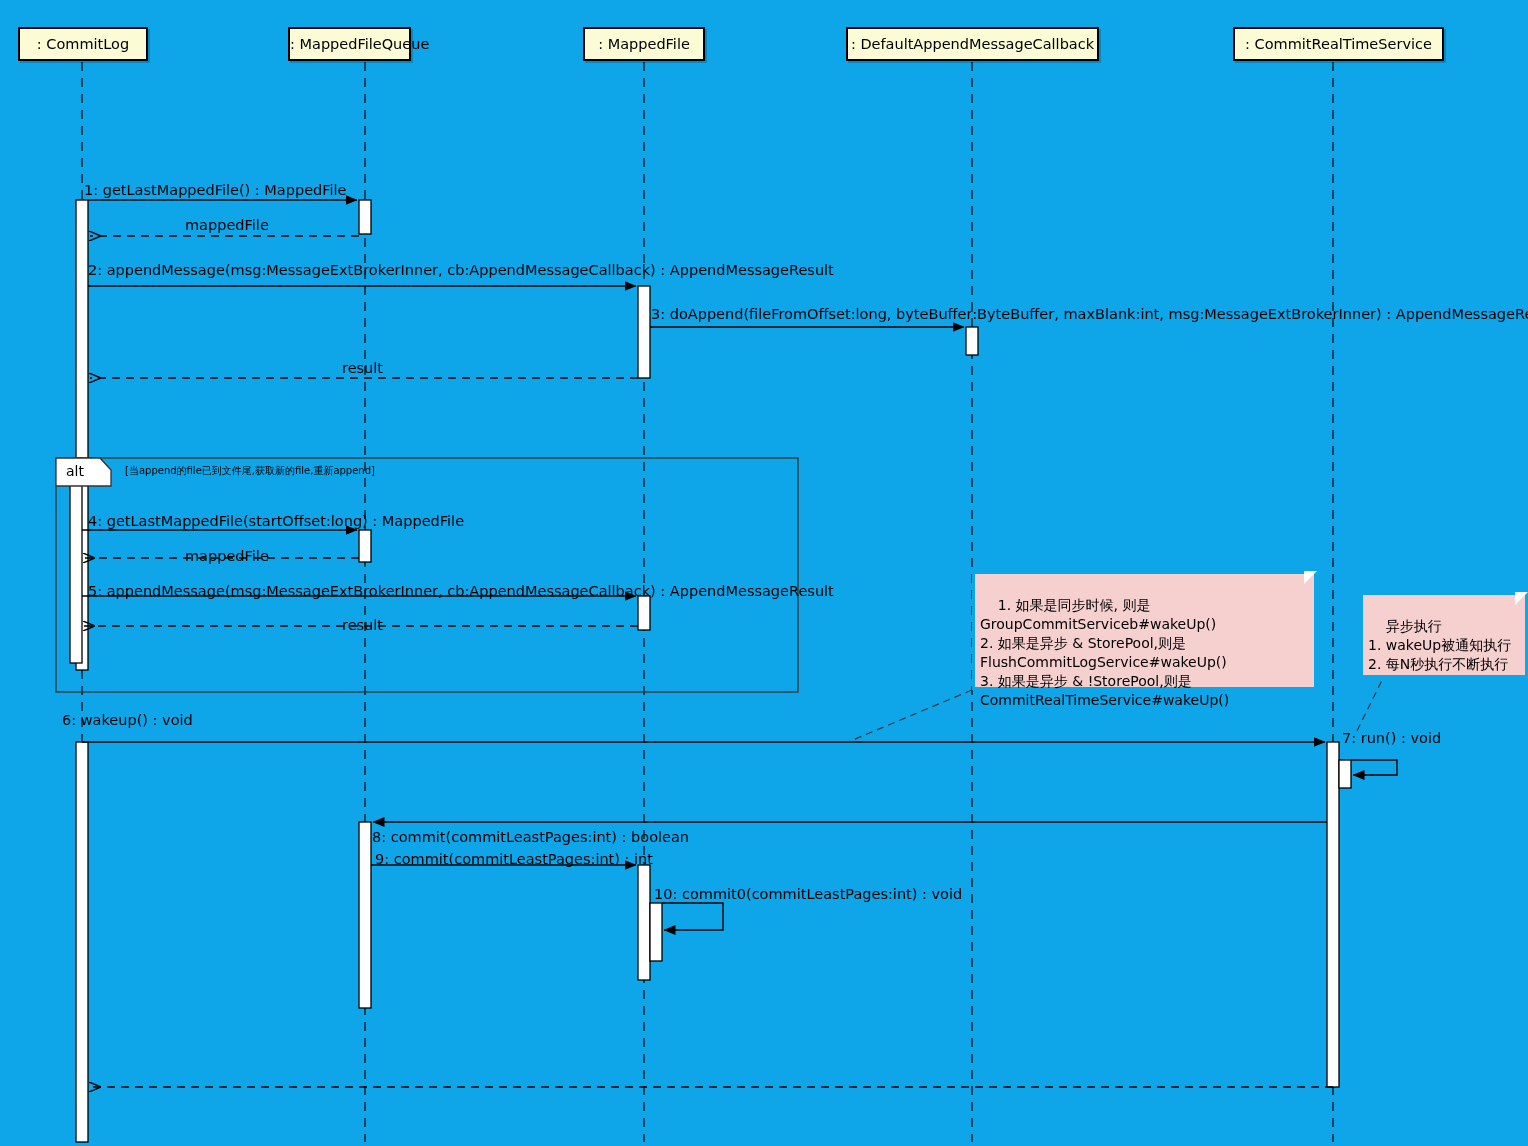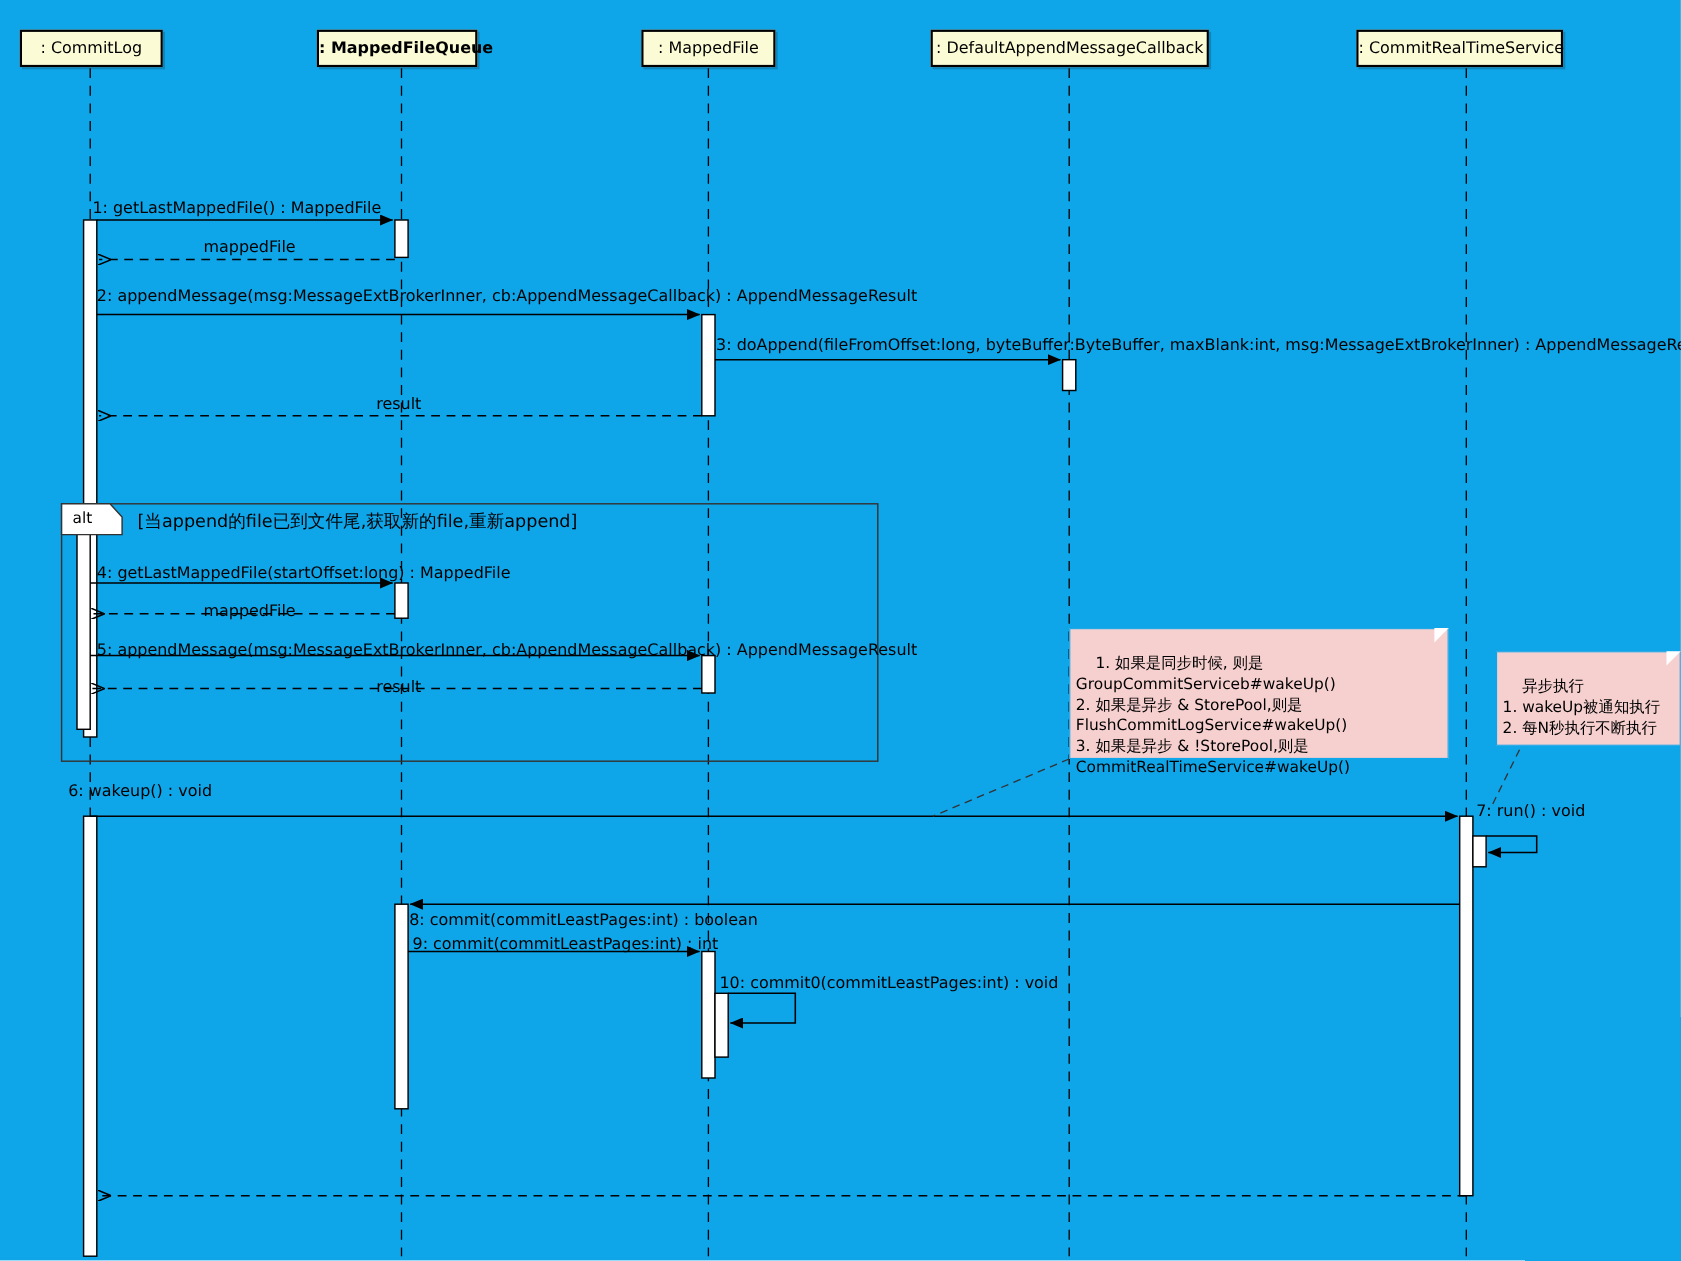--- a/index.html
+++ b/index.html
@@ -56,30 +56,30 @@
   }
   
   .frag-op {
     position: absolute;
     font-size: 14px;
     color: #000000;
     white-space: nowrap;
   }
   .frag-guard {
     position: absolute;
-    font-size: 16px;
+    font-size: 10px;
     color: #000000;
     white-space: nowrap;
   }
   
   .note {
     position: absolute;
     box-sizing: border-box;
     background: #f6cfcf;
-    border: 1px solid #0ea5e9;
+    border: 3px solid #0ea5e9;
     font-size: 14px;
     line-height: 19px;
     color: #000000;
     padding: 3px 6px 3px 5px;
     white-space: pre;
   }
   .note-fold {
     position: absolute;
     width: 0;
     height: 0;
@@ -88,30 +88,30 @@
   }
 </style>
 </head>
 <body>
 
 <div id="diagram">
 
   <div class="lifeline-head" style="left:18px; top:27px; width:130px;">
     <span>: CommitLog</span>
   </div>
-  <div class="lifeline-head" style="left:288px; top:27px; width:146px;font-weight:bold;">
+  <div class="lifeline-head" style="left:288px; top:27px; width:123px;">
     <span>: MappedFileQueue</span>
   </div>
   <div class="lifeline-head" style="left:583px; top:27px; width:122px;">
     <span>: MappedFile</span>
   </div>
   <div class="lifeline-head" style="left:846px; top:27px; width:253px;">
     <span>: DefaultAppendMessageCallback</span>
   </div>
-  <div class="lifeline-head" style="left:1233px; top:27px; width:188px;">
+  <div class="lifeline-head" style="left:1233px; top:27px; width:211px;">
     <span>: CommitRealTimeService</span>
   </div>
 
   <svg class="layer" viewBox="0 0 1528 1146" xmlns="http://www.w3.org/2000/svg">
     <defs>
       <marker id="solidArrow" viewBox="0 0 12 10" refX="11.5" refY="5" markerWidth="12" markerHeight="10" orient="auto-start-reverse" markerUnits="userSpaceOnUse">
         <path d="M0,0 L12,5 L0,10 z" fill="#000000"></path>
       </marker>
       <marker id="openArrow" viewBox="0 0 12 10" refX="11" refY="5" markerWidth="12" markerHeight="10" orient="auto-start-reverse" markerUnits="userSpaceOnUse">
         <path d="M12,0 L0,5 L12,10" fill="none" stroke="#000000" stroke-width="1.4"></path>

